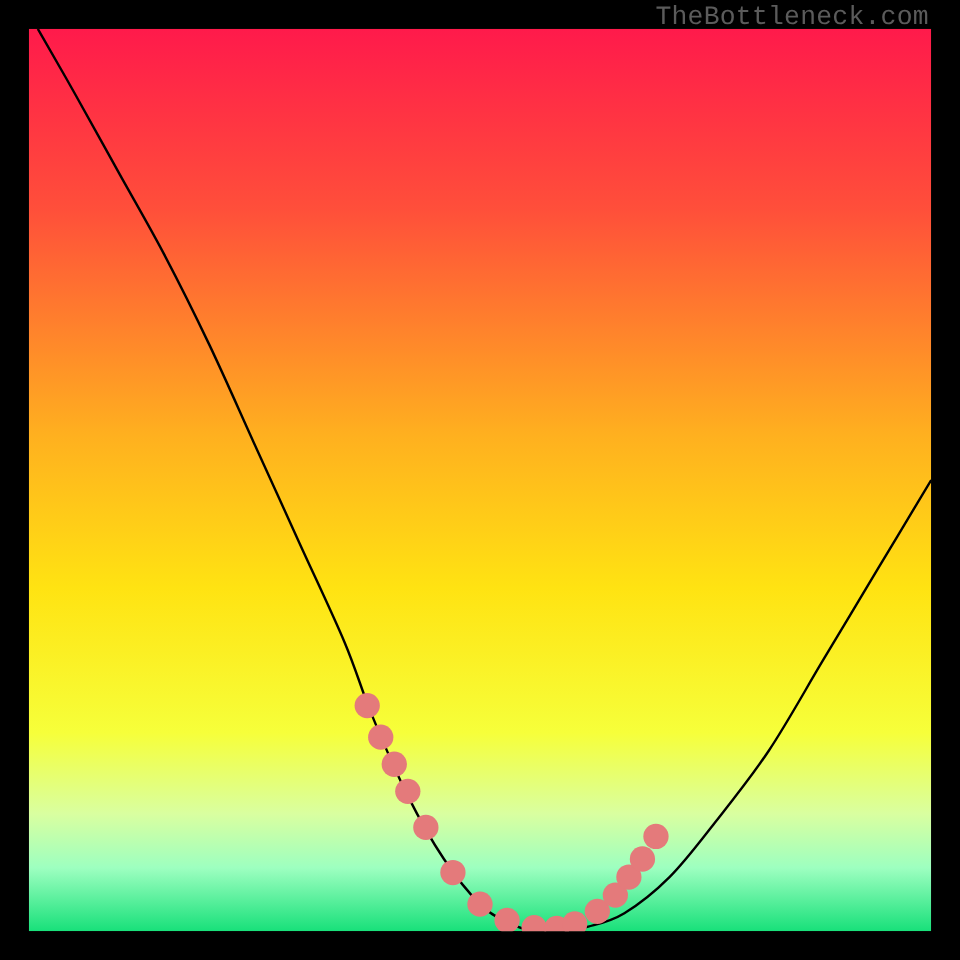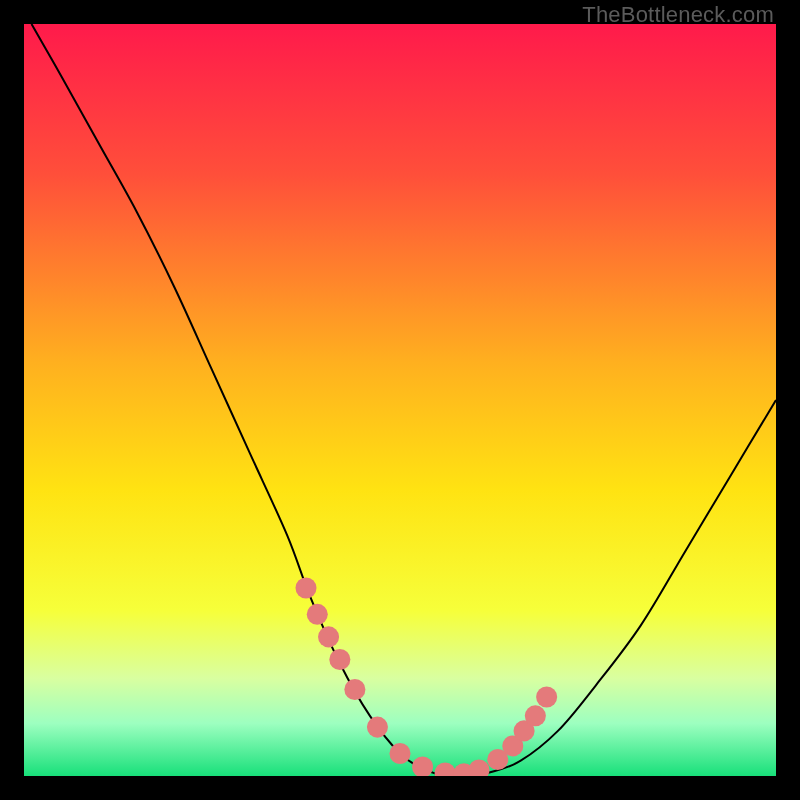--- a/index.html
+++ b/index.html
@@ -26,21 +26,21 @@
     width: 752px;
     height: 752px;
   }
   .watermark {
     position: absolute;
     top: 2px;
     right: 26px;
     color: #5b5b5b;
     font-size: 22px;
     letter-spacing: 0.2px;
-    font-family: Liberation Sans, sans-serif;
+    font-family: Liberation Mono, monospace;
   }
   svg { display: block; }
 </style>
 </head>
 <body>
 
 <div class="frame">
   <svg class="plot" viewBox="0 0 752 752">
     <defs>
       <linearGradient id="bg-grad" x1="0" y1="0" x2="0" y2="1">

